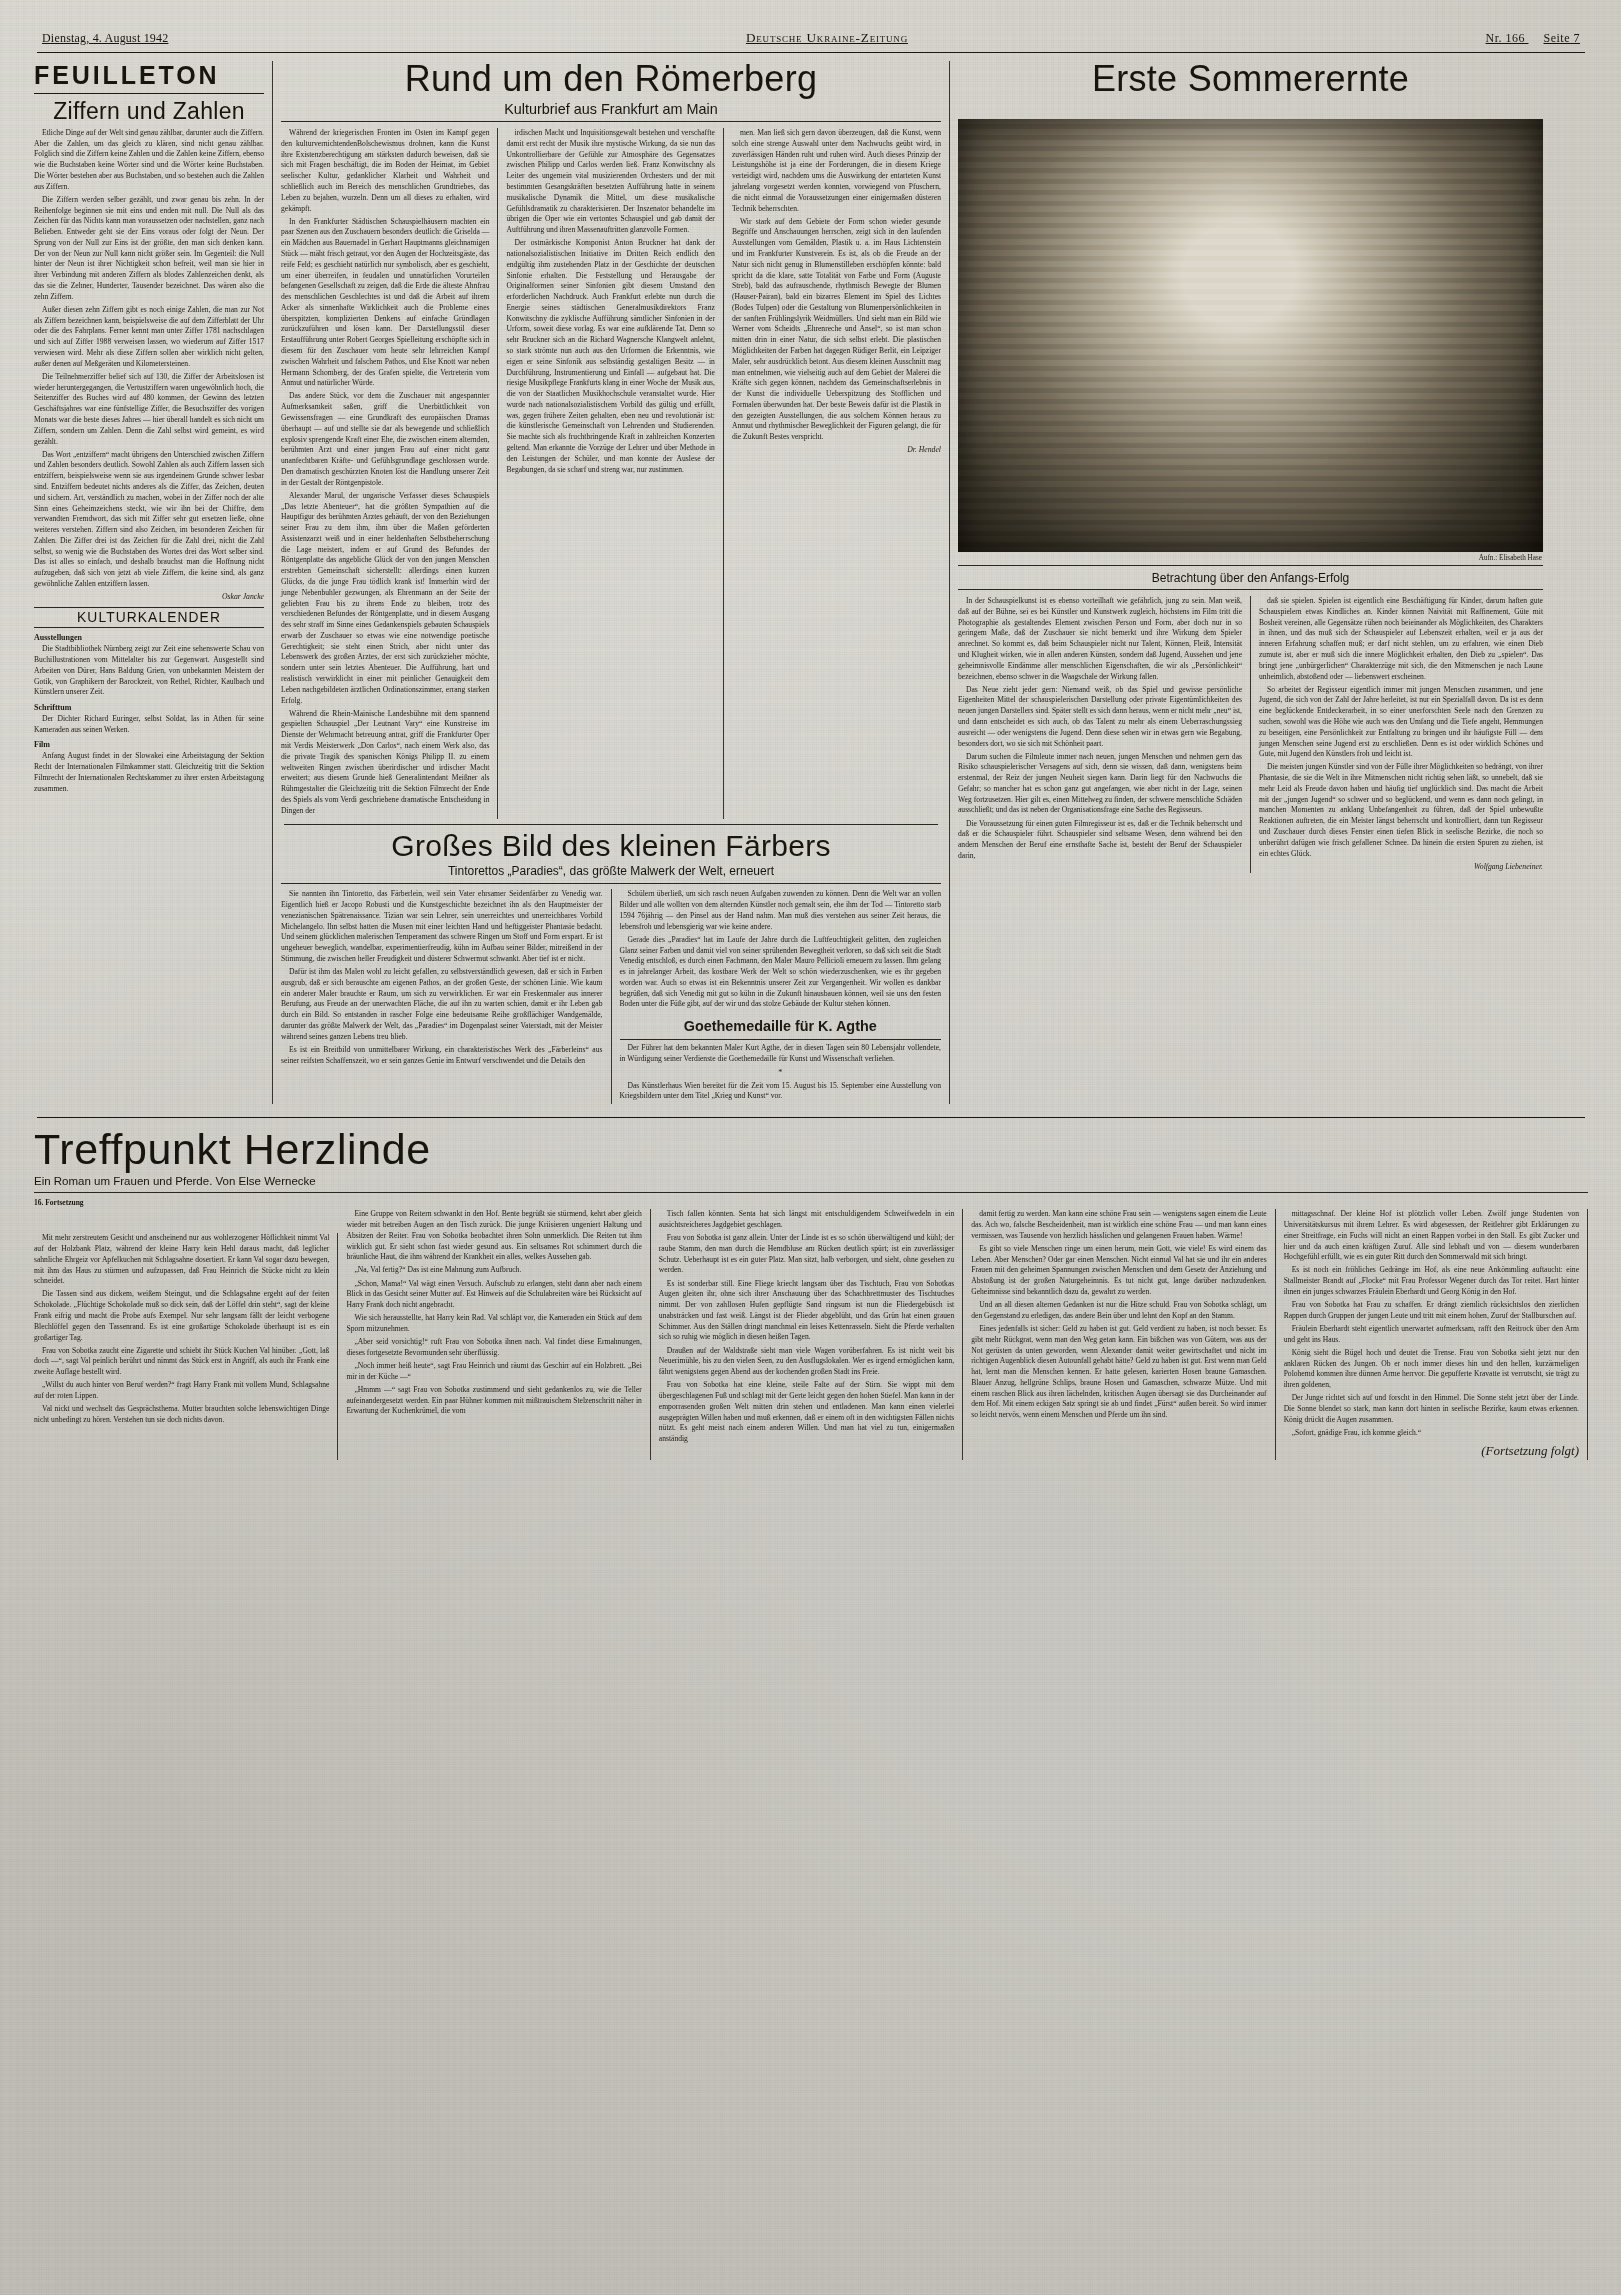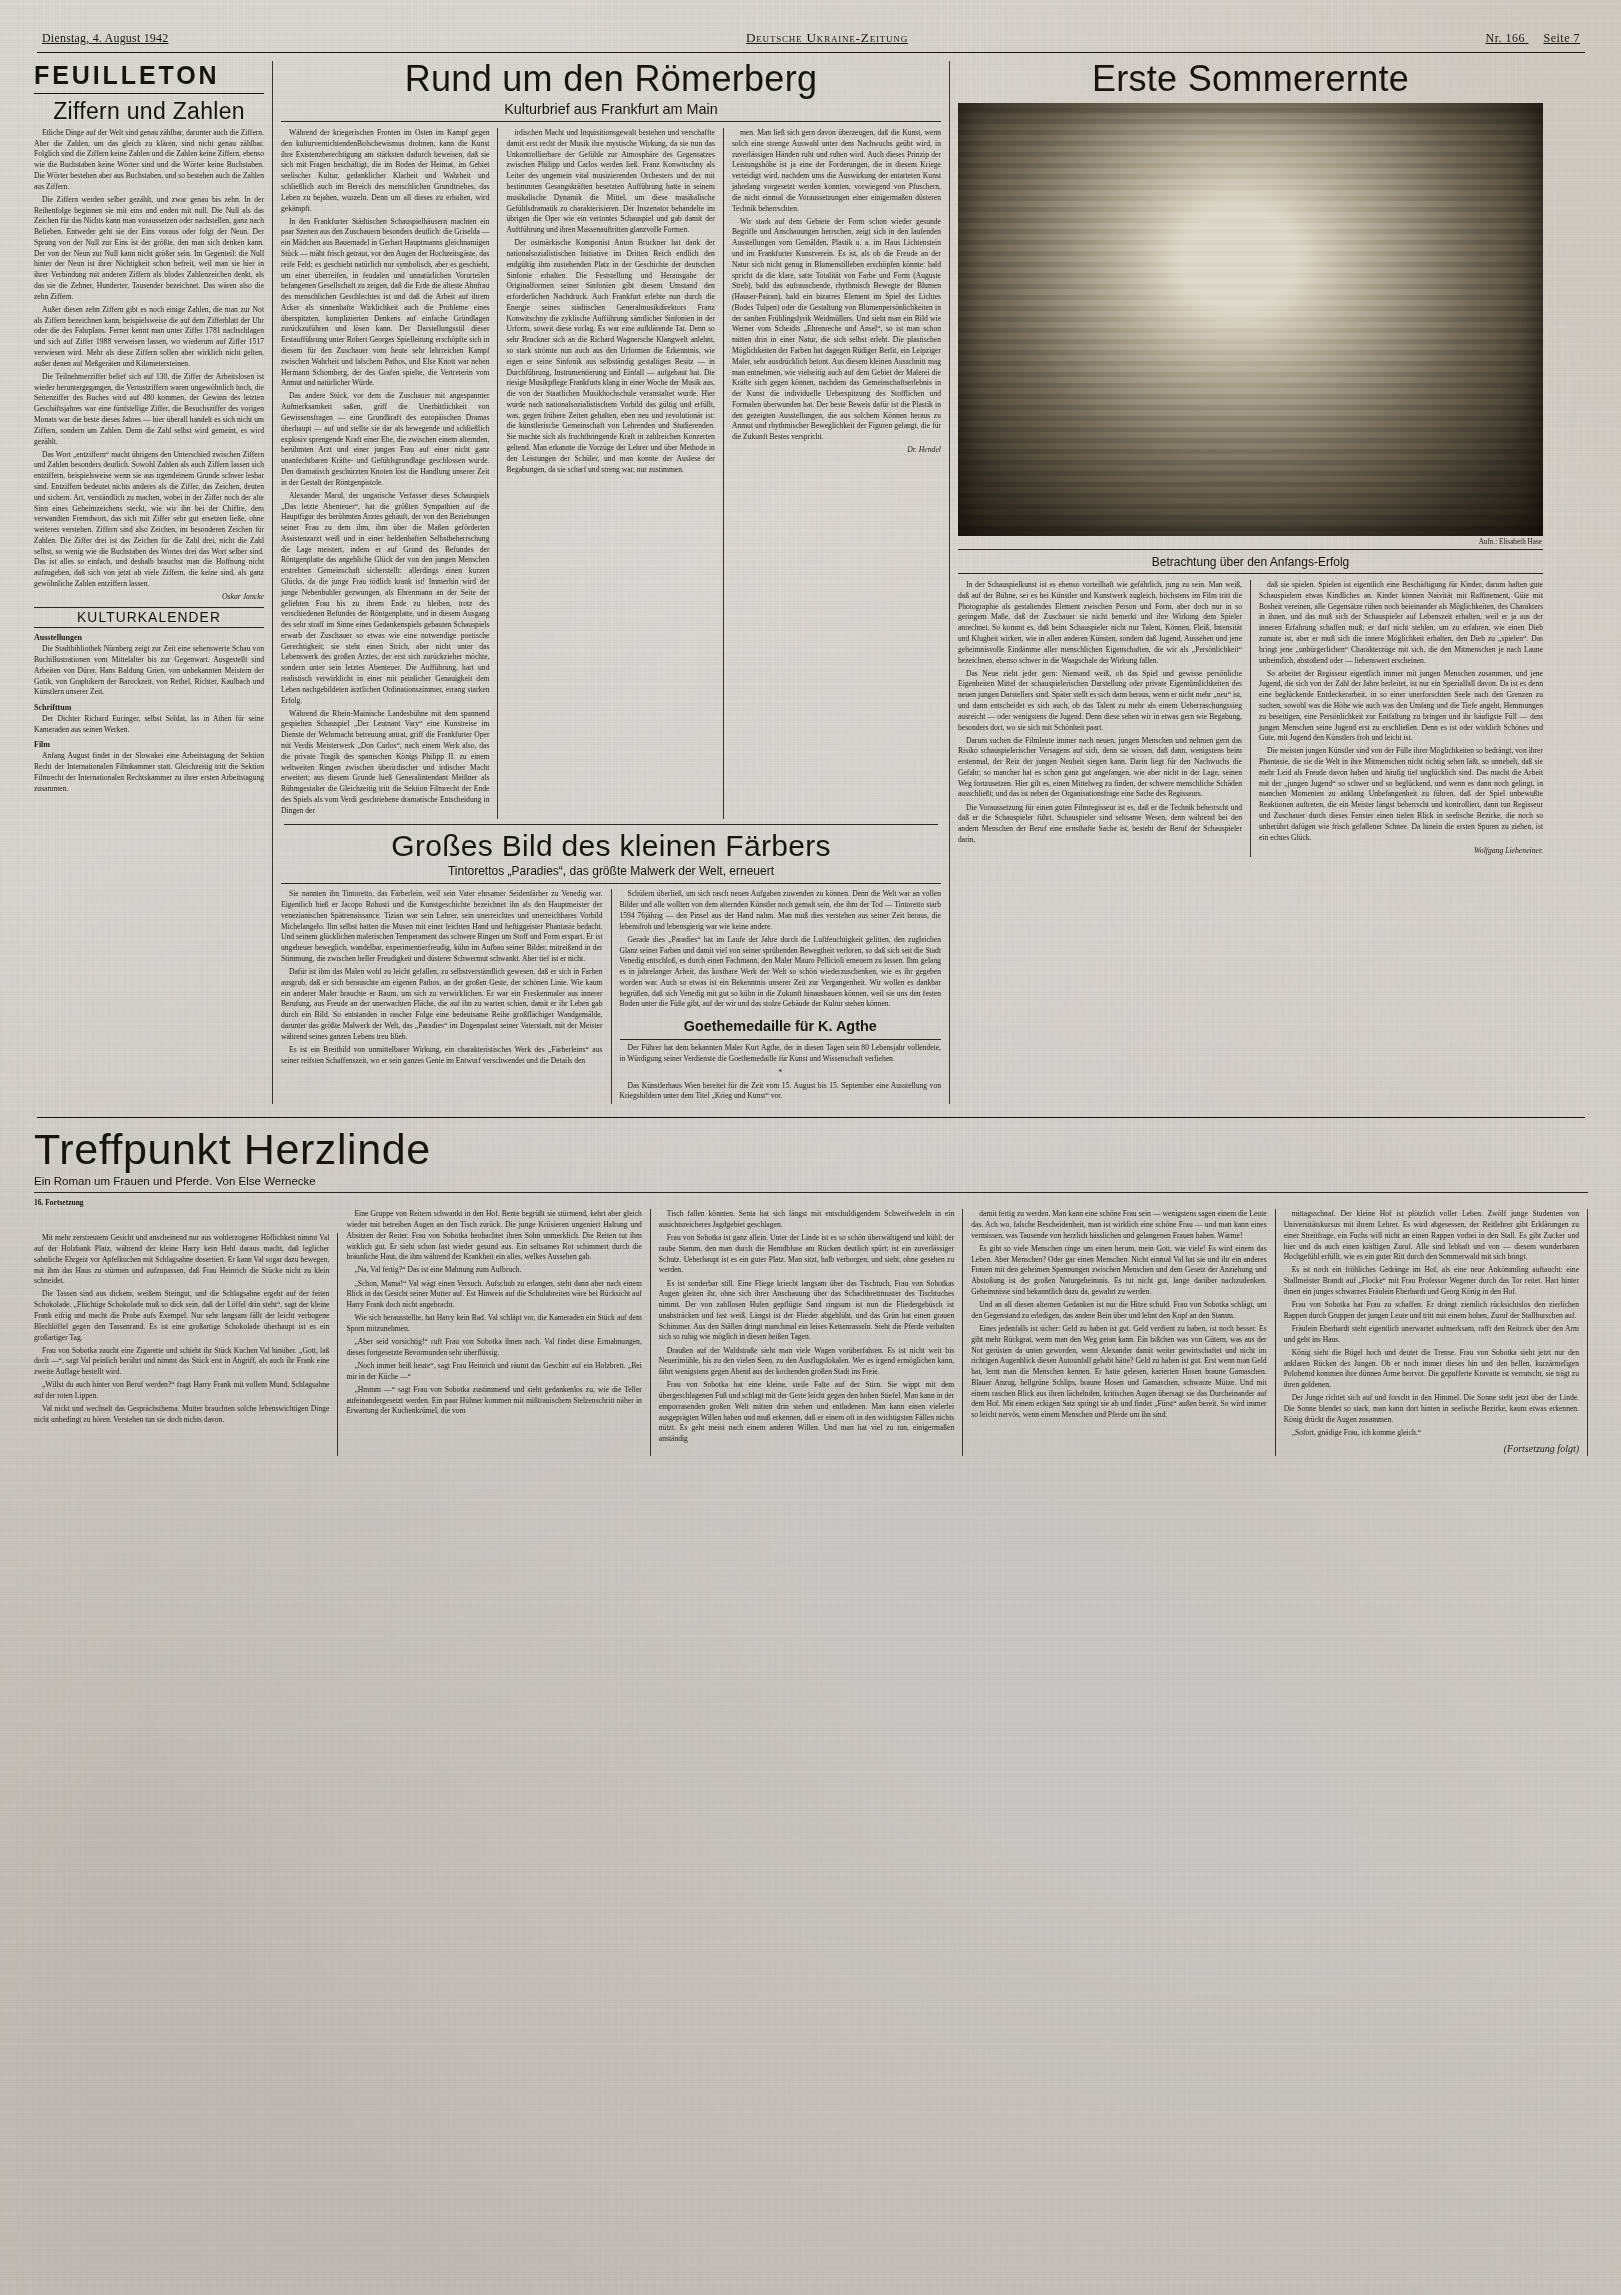--- a/index.html
+++ b/index.html
@@ -67,21 +67,21 @@
   .body-txt p{margin:0 0 2.3px 0;text-indent:8px;}
   .sig{text-align:right;font-style:italic;font-size:7.7px;margin-top:2.3px;}
   .kv-head{
     font-family:"Liberation Sans", sans-serif;
     font-size:13.8px;letter-spacing:1.1px;text-align:center;
     border-top:0.6px solid #2a2620;border-bottom:0.6px solid #2a2620;
     padding:2.3px 0;margin:5.7px 0 3.4px;
   }
   .sm-head{font-weight:700;font-size:8px;margin:3.4px 0 1.1px;font-family:"Liberation Serif",serif;}
   
-  .photo-wrap{position:relative;}
+  .photo-wrap{position:relative;margin-top:16px;}
   .photo{
     width:100%;height:433px;
     background:
       radial-gradient(ellipse at 48% 36%, #d8d3c6 0 13%, #b3ab99 28%, #6f6656 55%, #3b372c 80%, #241f18 100%),
       linear-gradient(160deg,#4a4438 0%, #7b7363 40%, #2e2a21 100%);
     box-shadow:inset 0 0 34px rgba(0,0,0,.55);
     filter:contrast(1.05);
   }
   .photo .grain{
     position:absolute;inset:0;
@@ -92,21 +92,21 @@
   
   .lower{margin-top:10.3px;}
   .roman-title{
     font-size:43px;font-family:"Liberation Sans", sans-serif;font-weight:400;letter-spacing:0.6px;
     line-height:1;
   }
   .roman-sub{font-size:11.5px;font-family:"Liberation Sans", sans-serif;margin-top:3.4px;}
   .cont-note{font-size:7.5px;font-weight:700;margin:4.6px 0 2.3px;}
   .cols6{display:flex;}
   .cols6 .col{flex:1;}
-  .end-note{text-align:right;font-style:italic;font-size:10px;margin-top:2.9px;}
+  .end-note{text-align:right;font-style:italic;font-size:13px;margin-top:2.9px;}
   .hairline{border-top:0.6px solid #2a2620;margin:5.7px 3.4px;}
   .star{text-align:center;font-size:8px;margin:2.3px 0;}
 </style>
 </head>
 <body>
 
 <div class="page">
   <div class="paper-noise"></div>
 
   <div class="masthead">

